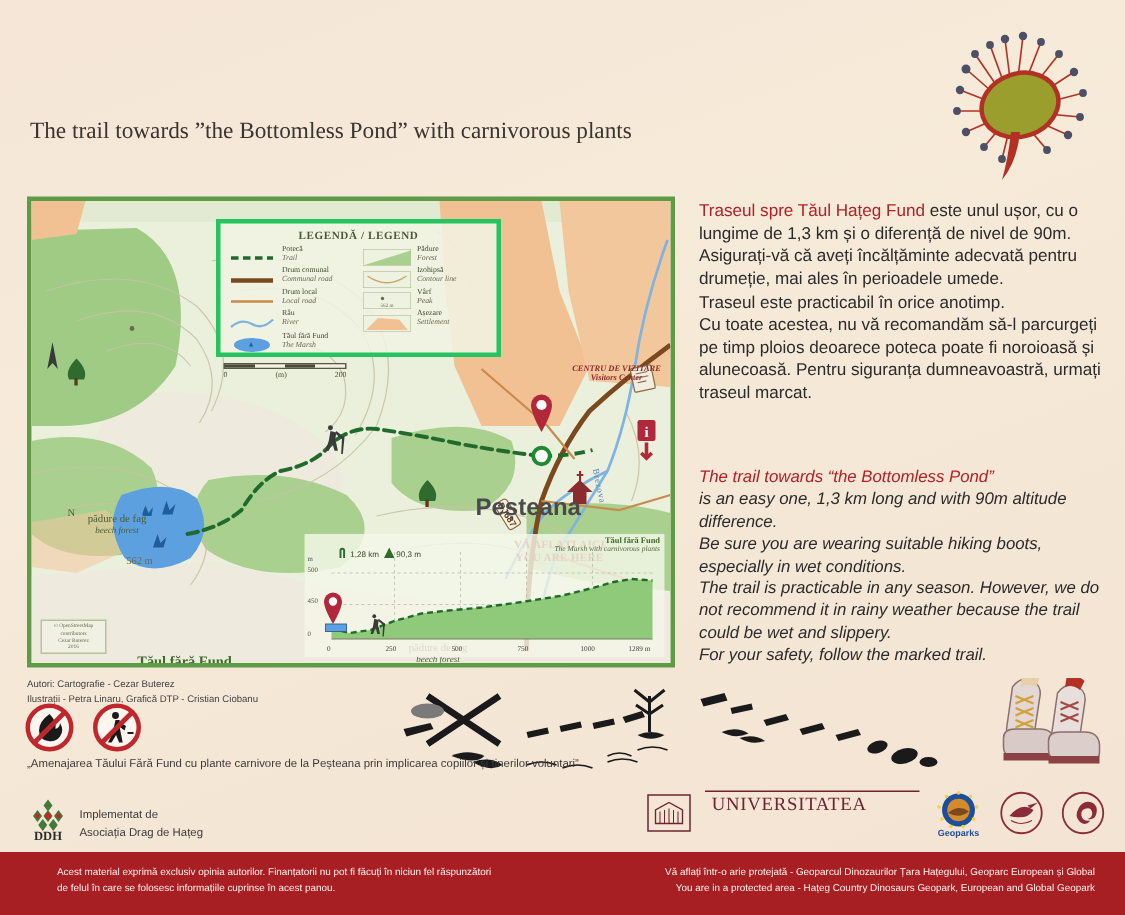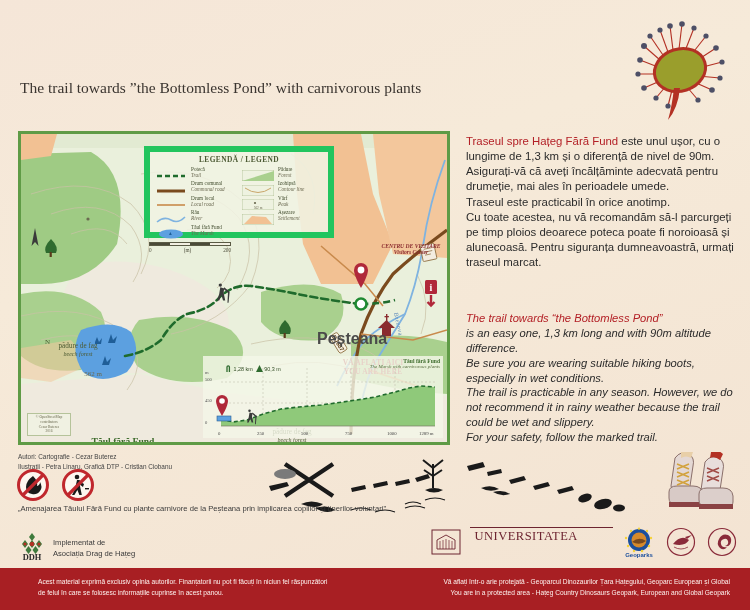--- a/index.html
+++ b/index.html
@@ -30,21 +30,21 @@
     position: absolute; left: 18px; top: 131px; width: 432px; height: 314px;
     border: 3px solid #5f9b46; background: #e9eed8; overflow: hidden;
   }
   .mp { position: absolute; }
 
   .maplabel { position: absolute; font-family: "Liberation Serif", serif; color: #4b5b33; }
 
   
   #legend {
     position: absolute; left: 123px; top: 12px; width: 190px; height: 92px;
-    background: rgba(240,243,226,.88); border: 6px solid #22c55e;
+    background: rgba(240,243,226,.88); border: 3px solid #22c55e;
   }
   #legend-title {
     text-align: center; font-family: "Liberation Serif", serif;
     font-size: 7.4px; font-weight: bold; color: #4c5a34; letter-spacing: .4px; margin-top: 3px;
   }
   .legend-cols { display: flex; gap: 6px; padding: 3px 5px 0 5px; }
   .legend-col { flex: 1; }
   .legend-row { display: flex; align-items: center; gap: 4px; margin-bottom: 2.5px; }
   .lg-sym { width: 32px; height: 11px; flex: 0 0 32px; }
   .lg-txt { font-family: "Liberation Serif", serif; font-size: 5.2px; line-height: 1.15; color: #3f4a2c; }
@@ -463,21 +463,21 @@
     <div class="xlbl" style="left:15px">0</div>
     <div class="xlbl" style="left:54px">250</div>
     <div class="xlbl" style="left:98px">500</div>
     <div class="xlbl" style="left:142px">750</div>
     <div class="xlbl" style="left:184px">1000</div>
     <div class="xlbl" style="left:216px">1289 m</div>
   </div>
 </div>
 
 <div id="txt-ro">
-  <span class="hl">Traseul spre Hațeg Fără Fund</span><span style="white-space: pre-line;"> este unul ușor, cu o lungime de 1,3 km și o diferență de nivel de 90m.
+  <span class="hl">Traseul spre Tăul Hațeg Fund</span><span style="white-space: pre-line;"> este unul ușor, cu o lungime de 1,3 km și o diferență de nivel de 90m.
 Asigurați-vă că aveți încălțăminte adecvată pentru drumeție, mai ales în perioadele umede.
 Traseul este practicabil în orice anotimp.
 Cu toate acestea, nu vă recomandăm să-l parcurgeți pe timp ploios deoarece poteca poate fi noroioasă și alunecoasă. Pentru siguranța dumneavoastră, urmați traseul marcat.</span>
 </div>
 <div id="txt-en">
   <span class="hl">The trail towards “the Bottomless Pond”</span><span style="white-space: pre-line;">
 is an easy one, 1,3 km long and with 90m altitude difference.
 Be sure you are wearing suitable hiking boots, especially in wet conditions.
 The trail is practicable in any season. However, we do not recommend it in rainy weather because the trail could be wet and slippery.
 For your safety, follow the marked trail.</span>

